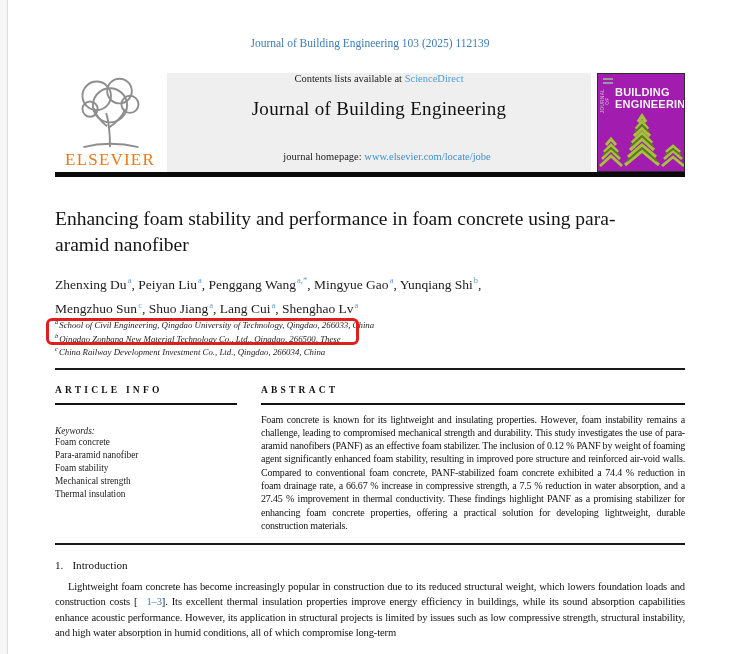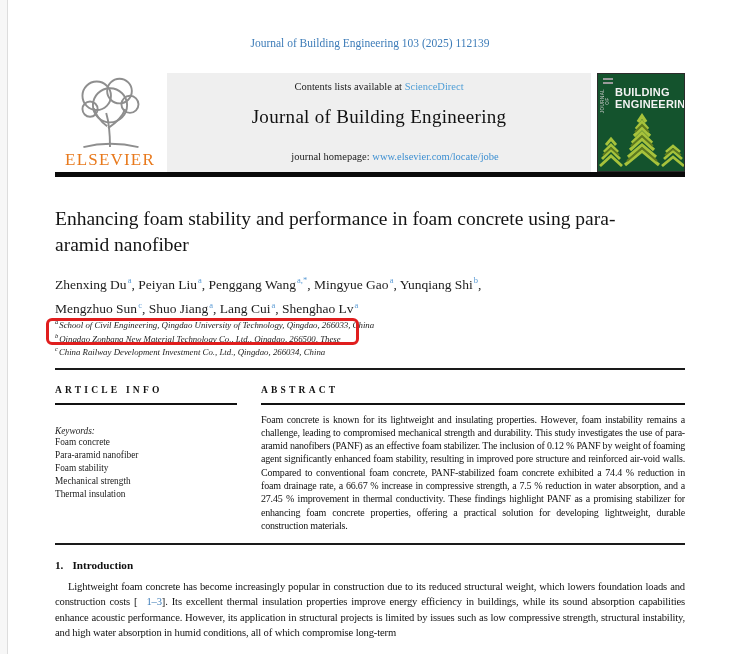--- a/index.html
+++ b/index.html
@@ -19,30 +19,30 @@
   }
   
   .masthead { position:absolute; left:55px; top:73px; width:630px; height:99px; display:flex; }
   .logo-col { width:110px; position:relative; background:#fff; }
   .logo-col svg { display:block; margin:0 auto; }
   .elsevier-word {
     position:absolute; bottom:2px; left:0; width:100%; text-align:center;
     color:#e8791c; font-size:17px; letter-spacing:1.2px; font-family:"Liberation Serif", serif;
   }
   .banner {
-    flex:1; background:#efefef; text-align:center; padding-top:8px; margin-left:2px;
+    flex:1; background:#efefef; text-align:center; padding-top:0; margin-left:2px;
     position:relative;
   }
   .contents-line { font-size:10.5px; color:#222; }
   .contents-line .link { color:#4f9ed6; }
   .banner-title { font-size:19px; color:#111; margin-top:14px; letter-spacing:0.3px; }
-  .homepage-line { font-size:10.5px; color:#222; position:absolute; bottom:10px; left:16px; width:100%; }
+  .homepage-line { font-size:10.5px; color:#222; position:absolute; bottom:10px; left:8px; width:100%; }
   .homepage-line .link { color:#3d8fd1; }
   .cover-col {
-    width:88px; margin-left:6px; background:#14532d; position:relative; overflow:hidden;
+    width:88px; margin-left:6px; background:#a21caf; position:relative; overflow:hidden;
     border:1px solid #2c2c2c;
   }
   .cover-issn { position:absolute; left:5px; top:4px; width:10px; }
   .cover-issn i { display:block; height:2px; background:#9a9a9a; margin-bottom:2px; }
   .cover-journal-of {
     position:absolute; left:-8px; top:22px; font-size:4.5px; color:#c8c8c8;
     font-family:"Liberation Sans", sans-serif; transform:rotate(-90deg); transform-origin:center;
     width:30px; text-align:center; letter-spacing:0.5px;
   }
   .cover-title {
@@ -83,21 +83,21 @@
     font-family:"Liberation Serif", serif;
   }
   .sec-divider { height:1.5px; background:#111; margin-top:8px; }
   .kw-label { font-size:9.3px; font-style:italic; margin-top:21px; }
   .kw-item { font-size:9.3px; line-height:13px; }
   .abstract-text {
     margin-top:8px; font-size:10px; letter-spacing:-0.2px;
     line-height:13.3px; text-align:justify; color:#111;
   }
   .rule-thin-2 { height:1.5px; background:#1a1a1a; margin-top:11px; }
-  .intro-head { margin-top:14px; font-size:11.2px; font-weight:bold; color:#111; }
+  .intro-head { margin-top:14px; font-size:11.2px; font-weight:normal; color:#111; }
   .intro-head .num { margin-right:9px; }
   .intro-para {
     margin-top:8px; font-size:10.6px; letter-spacing:-0.15px; line-height:15.5px;
     text-align:justify; text-indent:13px; color:#111;
   }
   .cite { color:#3d7cb8;padding-left:9px; }
 </style>
 </head>
 <body>
 

